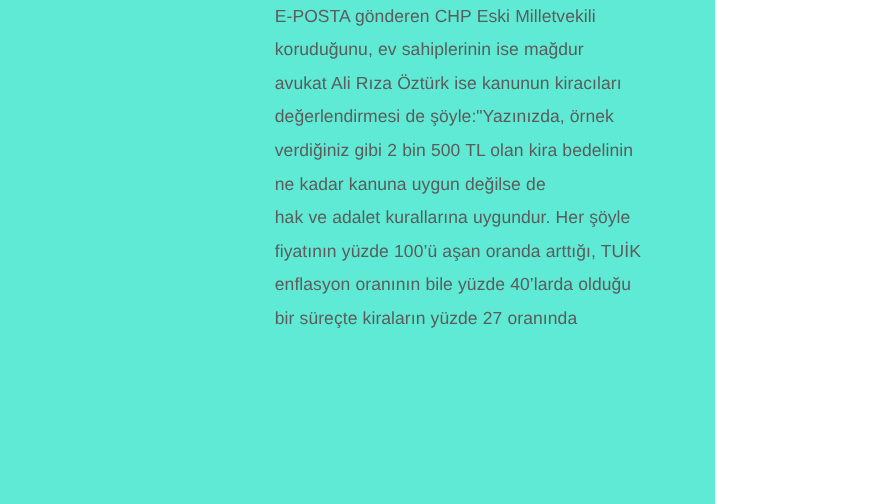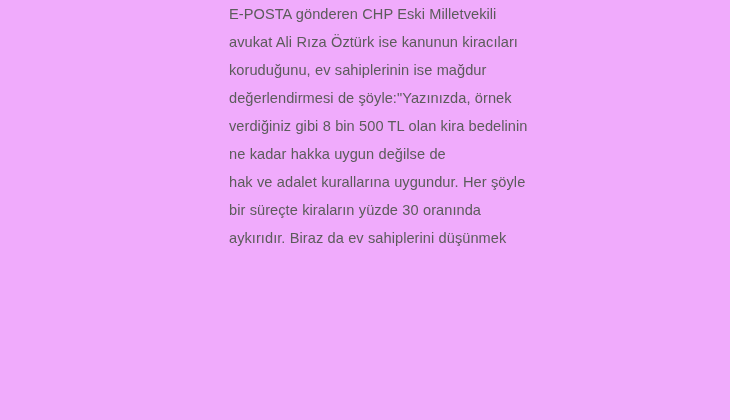--- a/index.html
+++ b/index.html
@@ -10,23 +10,23 @@
   body {
     width: 730px;
     height: 420px;
     background: #ffffff;
     font-family: "Liberation Sans", sans-serif;
     overflow: hidden;
   }
 
   .page {
     position: relative;
-    width: 730px;
+    width: 596px;
     height: 420px;
-    background: #f0abfc;
+    background: #5eead4;
     box-sizing: border-box;
   }
 
   .article-body {
     position: absolute;
     left: 229px;
     top: 0px;
     width: 282px;
   }
 
@@ -51,25 +51,26 @@
   }
 </style>
 </head>
 <body>
 
 <div class="page">
 
   <div class="article-body">
     <p class="paragraph">
       <span class="line">E-POSTA gönderen CHP Eski Milletvekili</span>
+      <span class="line">koruduğunu, ev sahiplerinin ise mağdur</span>
       <span class="line">avukat Ali Rıza Öztürk ise kanunun kiracıları</span>
-      <span class="line">koruduğunu, ev sahiplerinin ise mağdur</span>
       <span class="line">değerlendirmesi de şöyle:"Yazınızda, örnek</span>
-      <span class="line">verdiğiniz gibi 8 bin 500 TL olan kira bedelinin</span>
-      <span class="line">ne kadar hakka uygun değilse de</span>
+      <span class="line">verdiğiniz gibi 2 bin 500 TL olan kira bedelinin</span>
+      <span class="line">ne kadar kanuna uygun değilse de</span>
       <span class="line">hak ve adalet kurallarına uygundur. Her şöyle</span>
-      <span class="line">bir süreçte kiraların yüzde 30 oranında</span>
-      <span class="line">aykırıdır. Biraz da ev sahiplerini düşünmek</span>
+      <span class="line">fiyatının yüzde 100’ü aşan oranda arttığı, TUİK</span>
+      <span class="line">enflasyon oranının bile yüzde 40’larda olduğu</span>
+      <span class="line">bir süreçte kiraların yüzde 27 oranında</span>
 
     </p>
   </div>
 
 </div>
 
 </body></html>

